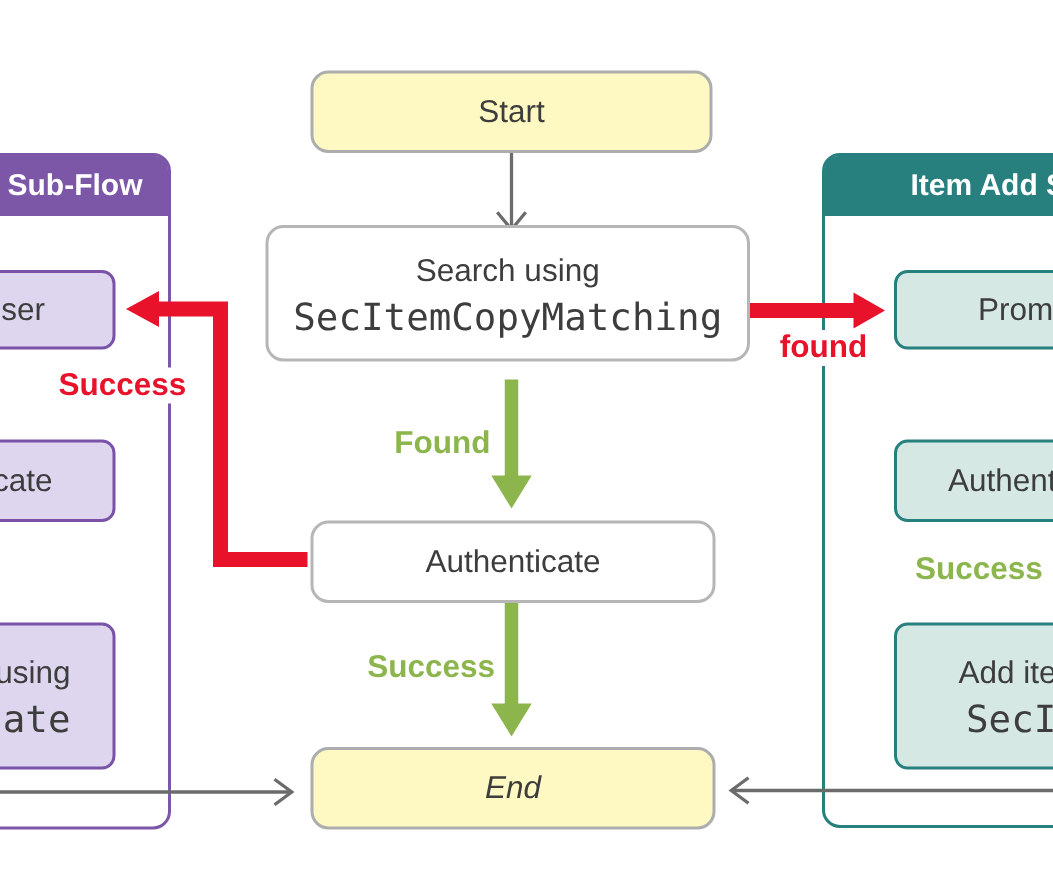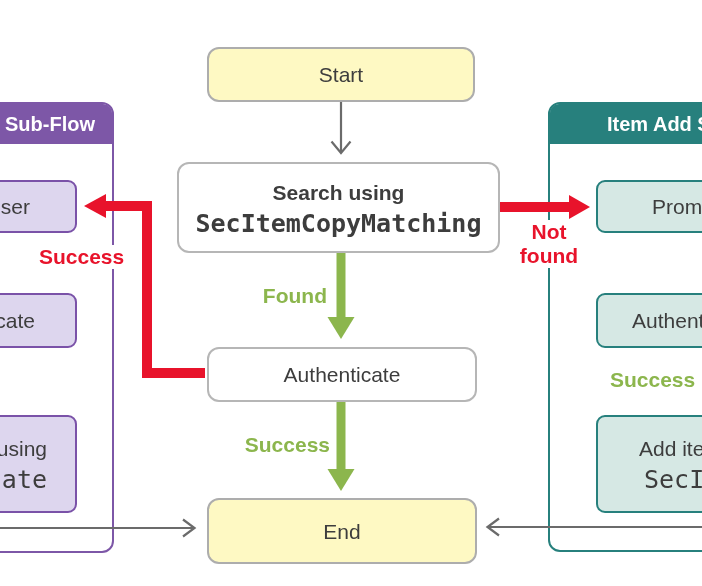--- a/index.html
+++ b/index.html
@@ -125,38 +125,37 @@
 
   <div class="abs edge-label green" style="left:216px;top:433px;width:114px;text-align:right;">
     <span>Success</span>
   </div>
 
   <div class="abs edge-label red" style="left:36px;top:245px;">
     <span>Success</span>
   </div>
 
   <div class="abs edge-label red" style="left:510px;top:220px;width:78px;text-align:center;line-height:24px;">
-    <div>Not</div>
     <div>found</div>
   </div>
 
   <div class="abs edge-label green" style="left:610px;top:368px;">
     <span>Success</span>
   </div>
 
   <div class="abs node gray" style="left:207px;top:47px;width:268px;height:55px;">
     <span>Start</span>
   </div>
 
-  <div class="abs node white" style="left:177px;top:162px;width:323px;height:91px;font-weight:bold;">
+  <div class="abs node white" style="left:177px;top:150px;width:323px;height:91px;">
     <span>Search using</span>
     <span class="mono">SecItemCopyMatching</span>
   </div>
 
   <div class="abs node white" style="left:207px;top:347px;width:270px;height:55px;">
     <span>Authenticate</span>
   </div>
 
-  <div class="abs node gray" style="left:207px;top:498px;width:270px;height:66px;">
+  <div class="abs node gray" style="left:207px;top:498px;width:270px;height:55px;font-style:italic;">
     <span>End</span>
   </div>
 
 </div>
 
 </body></html>

